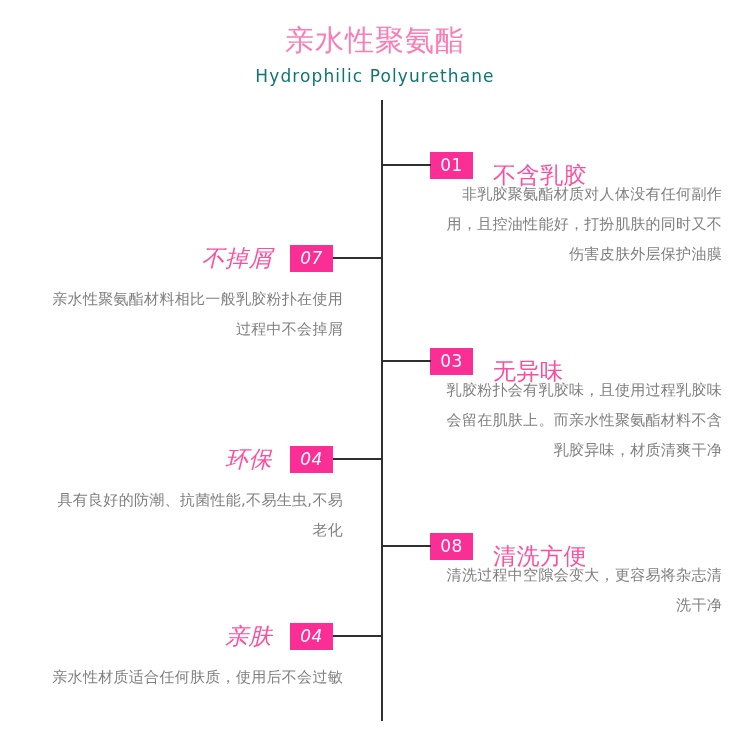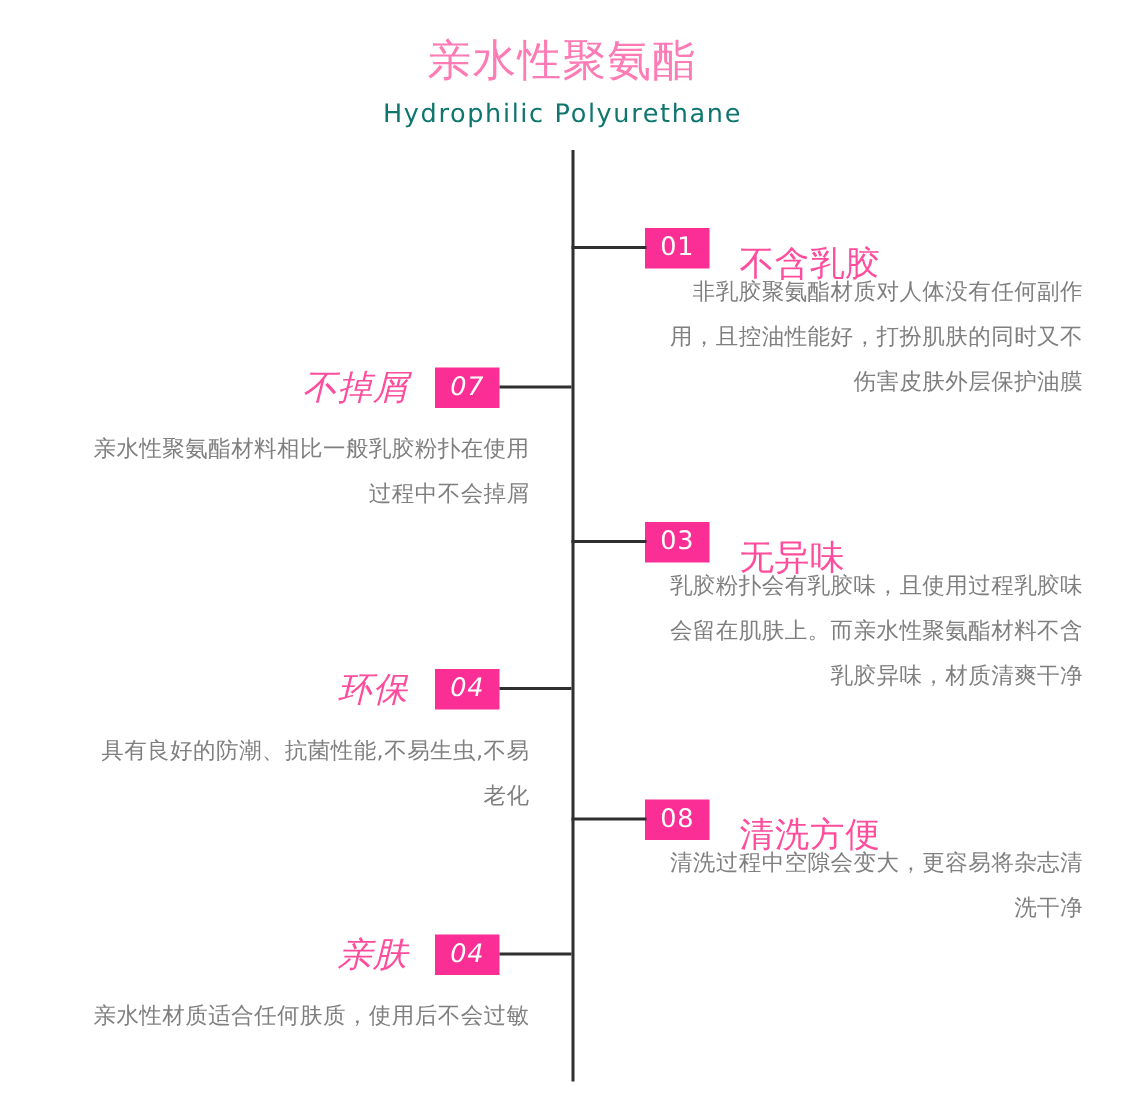--- a/index.html
+++ b/index.html
@@ -123,21 +123,21 @@
     color: #7f7f7f;
     line-height: 30px;
     letter-spacing: 0.3px;
   }
   .item.right .body-text {
     margin-left: 51px;
     width: 290px;
     text-align: right;
   }
   .item.left .body-text {
-    margin-right: 28px;
+    margin-right: 38px;
     margin-top: 12px;
     margin-left: auto;
     width: 300px;
     text-align: right;
   }
 </style>
 </head>
 <body>
 
 <div class="header">

